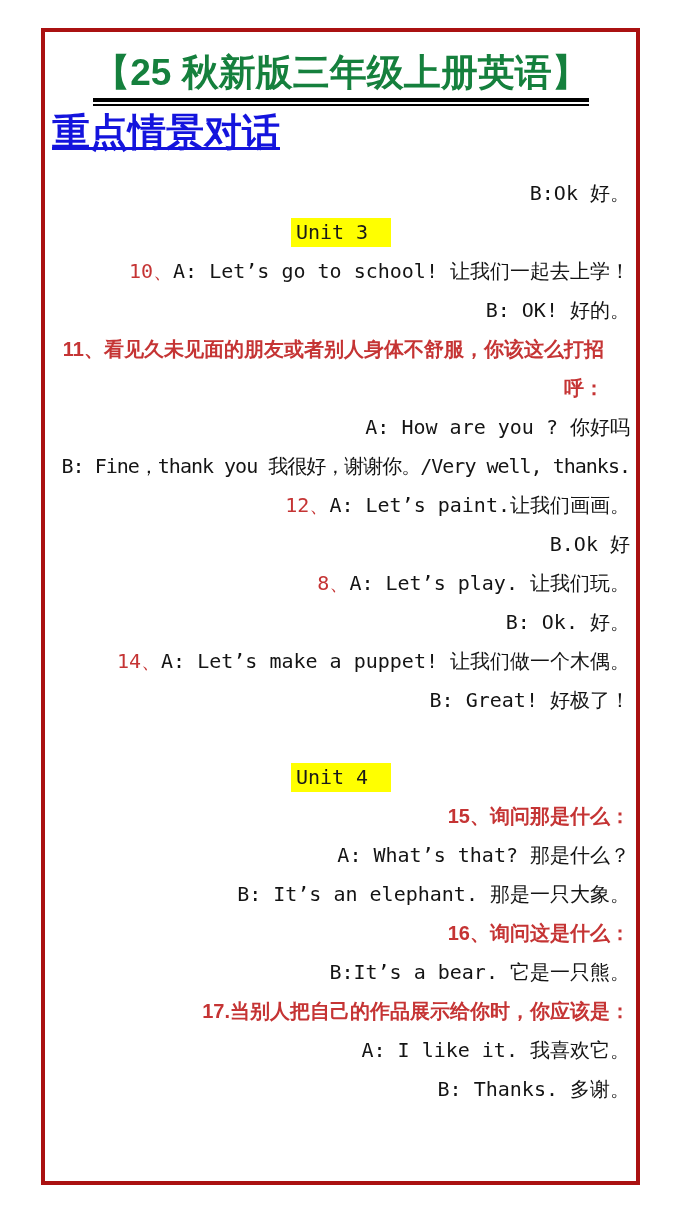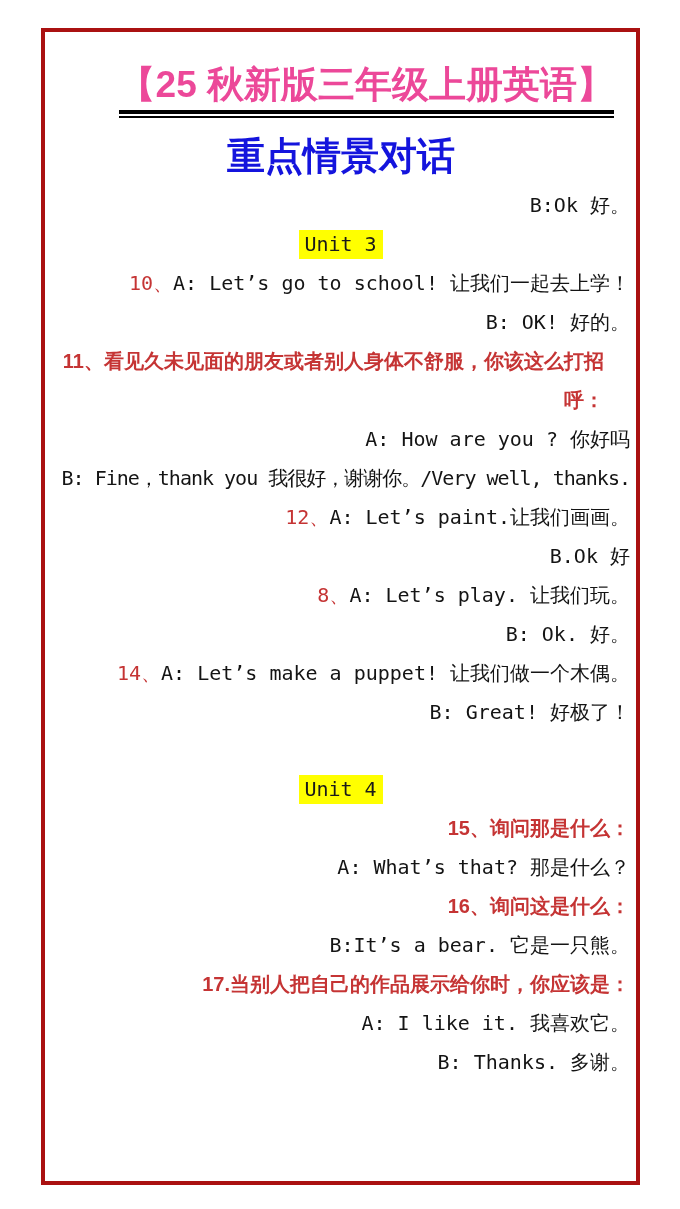--- a/index.html
+++ b/index.html
@@ -20,41 +20,41 @@
   }
   .sheet{
     position:absolute;
     left:41px;top:28px;
     width:599px;height:1157px;
     border:4px solid var(--border-red);
     background:#ffffff;
     padding:14px 6px 0 7px;
   }
   .doc-title{
-    text-align:right;
-    margin:16px;
+    text-align:center;
+    margin:4px;
     font:700 37px/46px "Liberation Sans","DejaVu Sans",sans-serif;
-    color:#ec4899;
+    color:#15803d;
     letter-spacing:0px;
   }
   .t-under{
     display:inline-block;
     border-bottom:2px solid #000;
     padding-bottom:2px;
   }
   .t-text{
     display:inline-block;
     border-bottom:4px solid #000;
     padding-bottom:2px;
   }
   .doc-subtitle{
-    text-align:center;
-    margin:4px 0 8px 0;
+    margin:4px 0 20px 0;
     font:700 38px/44px "Liberation Sans","DejaVu Sans",sans-serif;
     color:var(--sub-blue);
+    text-decoration:underline;
   }
   .body-text{margin:0;}
   .line{
     margin:0;padding:0;
     font-size:20px;
     line-height:39px;
     color:var(--ink);
     white-space:normal;
     text-align:right;
   }
@@ -63,21 +63,21 @@
     font-family:Liberation Sans, sans-serif;
     font-weight:700;
   }
   .num{color:var(--text-red);}
   .unit{
     text-align:center;
   }
   .unit-chip{
     background:var(--hl-yellow);
     color:#1a1a1a;
-    padding:2px 6px 3px 5px;
+    padding:2px 23px 3px 5px;
   }
   .wrapline{max-width:552px;}
   .tight{letter-spacing:-1px;}
   .spacer-top{margin-top:38px;}
 </style>
 </head>
 <body>
 
 <div class="sheet">
 
@@ -112,20 +112,21 @@
     <p class="line"><span class="num">14、</span><span>A: Let’s make a puppet! 让我们做一个木偶。</span></p>
 
     <p class="line">B: Great! 好极了！</p>
 
     <p class="line unit spacer-top"><span class="unit-chip">Unit 4</span></p>
 
     <p class="line red">15、询问那是什么：</p>
 
     <p class="line">A: What’s that? 那是什么？</p>
 
+    <p class="line">B: It’s an elephant. 那是一只大象。</p>
 
     <p class="line red">16、询问这是什么：</p>
 
 
     <p class="line">B:It’s a bear. 它是一只熊。</p>
 
     <p class="line red">17.当别人把自己的作品展示给你时，你应该是：</p>
 
     <p class="line">A: I like it. 我喜欢它。</p>
 

